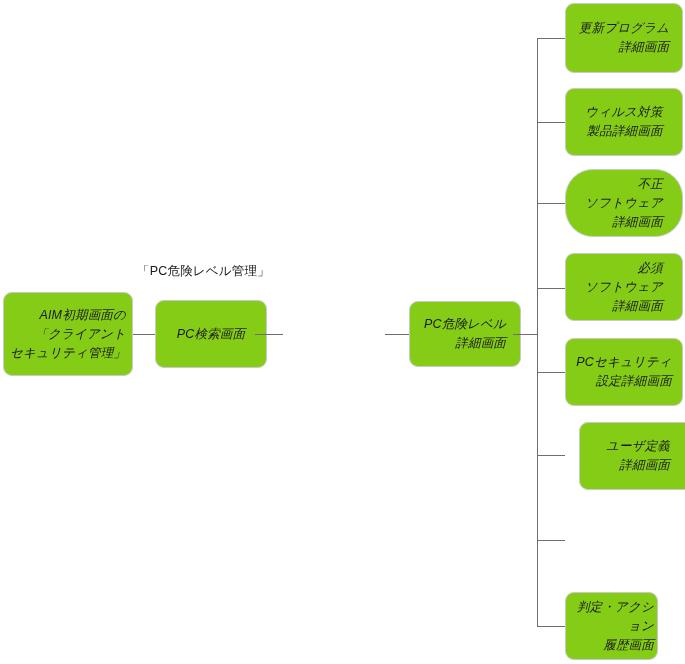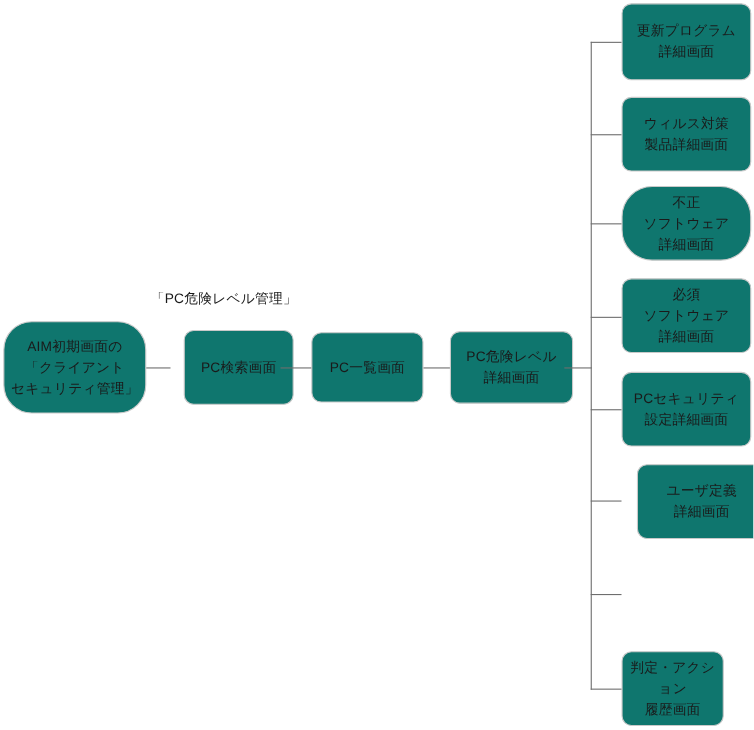--- a/index.html
+++ b/index.html
@@ -13,31 +13,32 @@
     height: 664px;
     background: #ffffff;
     font-family: "Liberation Sans", "DejaVu Sans", sans-serif;
     overflow: hidden;
   }
   .node {
     position: absolute;
     box-sizing: border-box;
     border: 1px solid #c9c9c9;
     border-radius: 9px;
-    background: #0f766e;
+    background: #84cc16;
     display: flex;
     align-items: center;
     justify-content: center;
-    text-align: center;
+    text-align: right;
     color: #1a1a1a;
     font-size: 12.5px;
     line-height: 1.52;
     letter-spacing: 0.2px;
     white-space: pre-line;
     padding: 2px 3px;
+    font-style: italic;
   }
   .group-label {
     position: absolute;
     color: #1a1a1a;
     font-size: 12.5px;
     line-height: 1.4;
     letter-spacing: 0.2px;
     white-space: nowrap;
   }
   .edge {
@@ -47,27 +48,26 @@
   .edge-h { height: 1px; }
   .edge-v { width: 1px; }
 </style>
 </head>
 <body>
 
 <div id="canvas">
 
   <div class="group-label" style="left:137px; top:263px;">「PC危険レベル管理」</div>
 
-  <div class="node" style="left:3px; top:292px; width:130px; height:84px;border-radius:26px;">AIM初期画面の
+  <div class="node" style="left:3px; top:292px; width:130px; height:84px;">AIM初期画面の
 「クライアント
 セキュリティ管理」</div>
 
-  <div class="node" style="left:155px; top:300px; width:100px; height:68px;margin-left:12px;">PC検索画面</div>
+  <div class="node" style="left:155px; top:300px; width:112px; height:68px;">PC検索画面</div>
 
-  <div class="node" style="left:283px; top:302px; width:102px; height:64px;">PC一覧画面</div>
 
   <div class="node" style="left:409px; top:301px; width:112px; height:66px;">PC危険レベル
 詳細画面</div>
 
   <div class="edge edge-h" style="left:133px; top:334px; width:22px;"></div>
   <div class="edge edge-h" style="left:255px; top:334px; width:28px;"></div>
   <div class="edge edge-h" style="left:385px; top:334px; width:24px;"></div>
   <div class="edge edge-h" style="left:513px; top:334px; width:25px;"></div>
 
   <div class="edge edge-v" style="left:537px; top:38px; height:589px;"></div>

